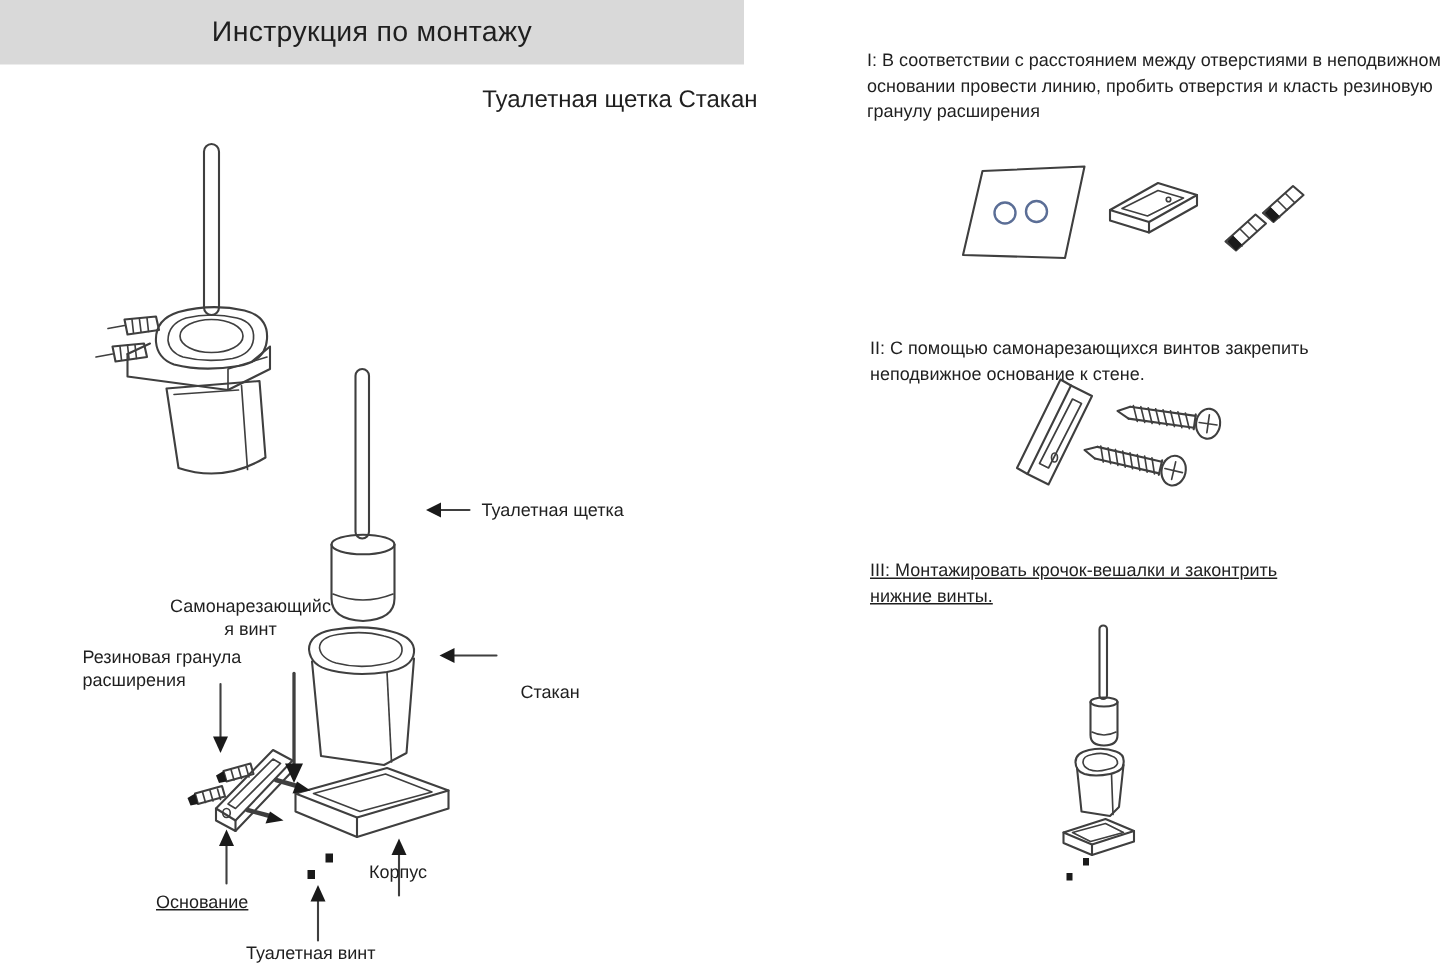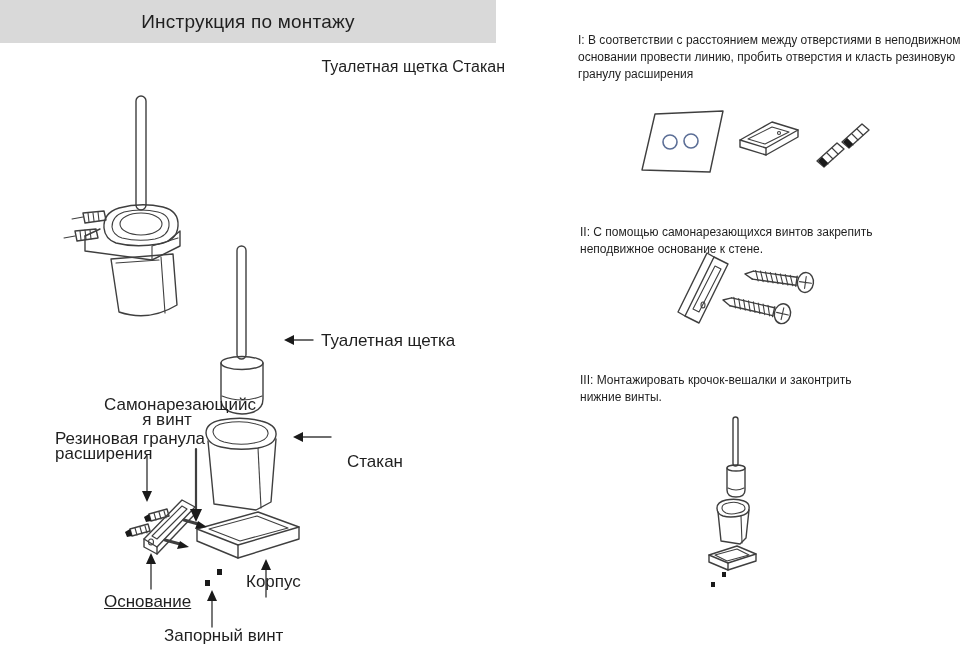--- a/index.html
+++ b/index.html
@@ -19,33 +19,33 @@
   svg{position:absolute;left:0;top:0;}
   .left-art{left:0;top:0;}
   .step1-art{left:565px;top:100px;}
   .step2-art{left:565px;top:245px;}
   .step3-art{left:565px;top:405px;}
   .ln{fill:none;stroke:var(--line,#3f3f3f);stroke-width:1.4;stroke-linecap:round;stroke-linejoin:round;}
   .thin{stroke-width:1.1;}
   .thick{stroke-width:3;}
   .dark{fill:#1a1a1a;stroke:none;}
   .hole{fill:none;stroke:var(--hole-stroke,#5b6e96);stroke-width:1.6;}
-  .lbl{position:absolute;font-size:17px;line-height:15px;white-space:nowrap;}
+  .lbl{position:absolute;font-size:12px;line-height:15px;white-space:nowrap;}
   .lbl .line{display:block;}
   .brush-label{left:321px;top:333px;}
   .cup-label{left:347px;top:454px;}
   .screw-label{left:104px;top:397px;width:126px;text-align:center;}
   .granule-label{left:55px;top:431px;}
   .base-label{left:104px;top:594px;text-decoration:underline;}
   .body-label{left:246px;top:574px;}
   .lock-label{left:164px;top:628px;}
   .step-text{position:absolute;font-size:12px;line-height:17px;margin:0;}
   .step1-text{left:578px;top:32px;width:384px;}
   .step2-text{left:580px;top:192px;width:320px;text-align:left;margin-top:32px;}
-  .step3-text{left:580px;top:372px;width:300px;text-align:left;}
+  .step3-text{left:580px;top:372px;width:300px;text-align:left;text-decoration:underline;}
 </style>
 </head>
 <body>
 
 <div class="page">
 
   <div class="header-bar">
     <span class="title">Инструкция по монтажу</span>
   </div>
 
@@ -148,21 +148,21 @@
   <div class="lbl screw-label">
     <span class="line">Самонарезающийс</span>
     <span class="line">я винт</span>
   </div>
   <div class="lbl granule-label">
     <span class="line">Резиновая гранула</span>
     <span class="line">расширения</span>
   </div>
   <div class="lbl base-label">Основание</div>
   <div class="lbl body-label">Корпус</div>
-  <div class="lbl lock-label">Запорный винт</div>
+  <div class="lbl lock-label">Туалетная винт</div>
 
   <p class="step-text step1-text">I: В соответствии с расстоянием между отверстиями в неподвижном основании провести линию, пробить отверстия и класть резиновую гранулу расширения</p>
 
   <svg class="step1-art" width="400" height="95" viewBox="0 0 400 95">
     <g>
       <path class="ln" d="M90 14 L158 11 L145 72 L77 70 Z"></path>
       <circle class="hole" cx="105" cy="42" r="7"></circle>
       <circle class="hole" cx="126" cy="41" r="7"></circle>
     </g>
     <g>

